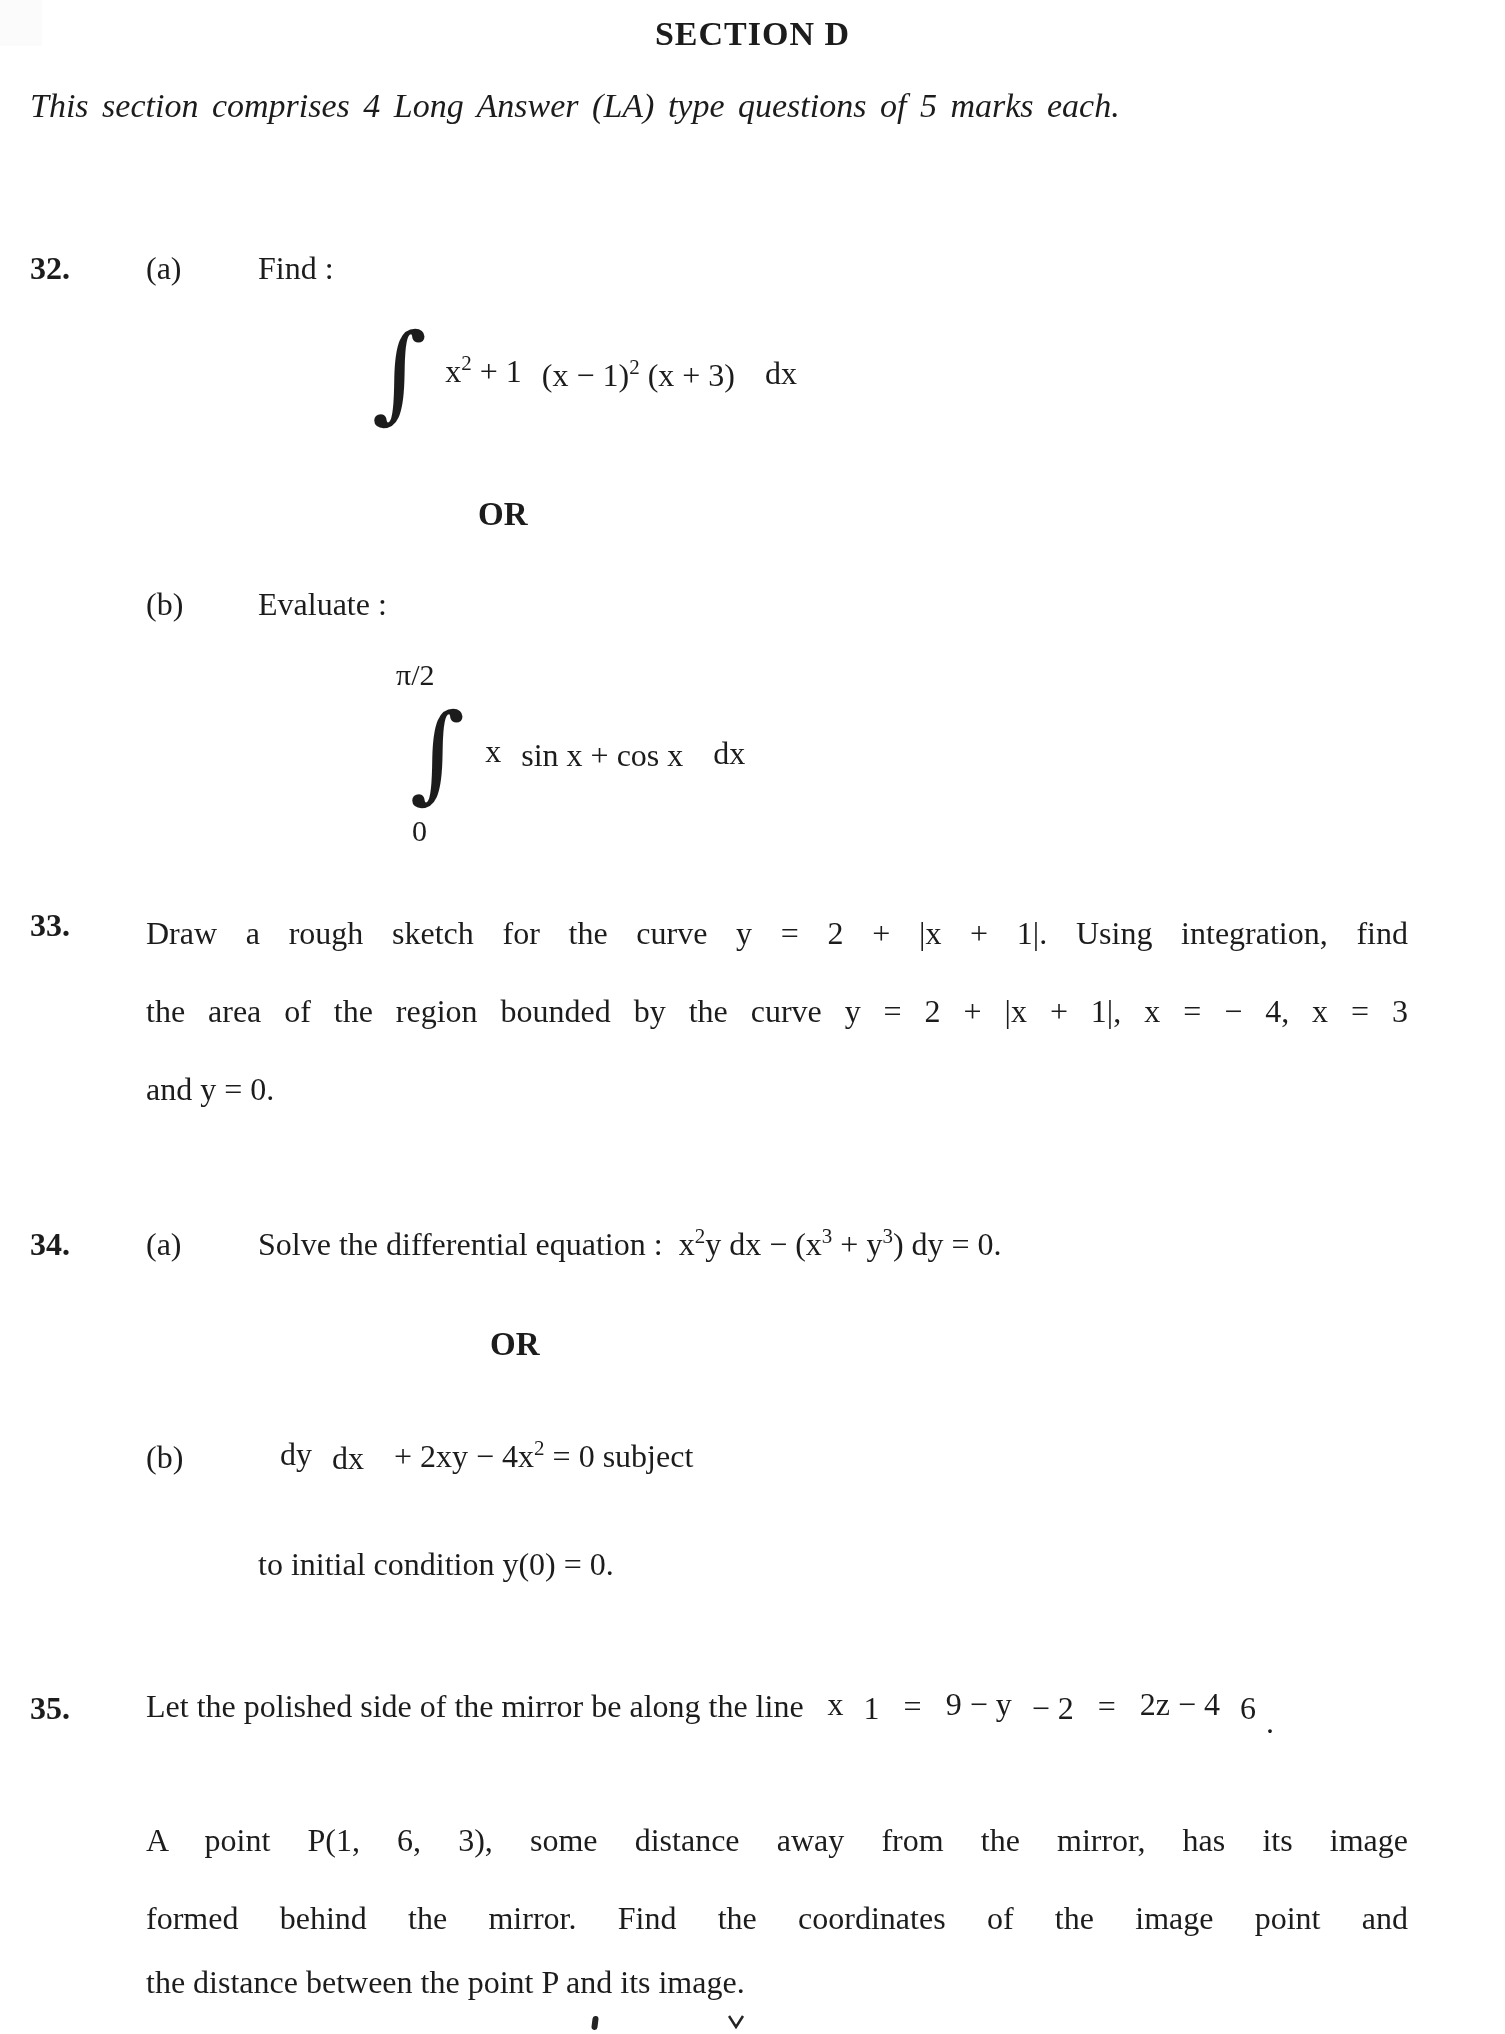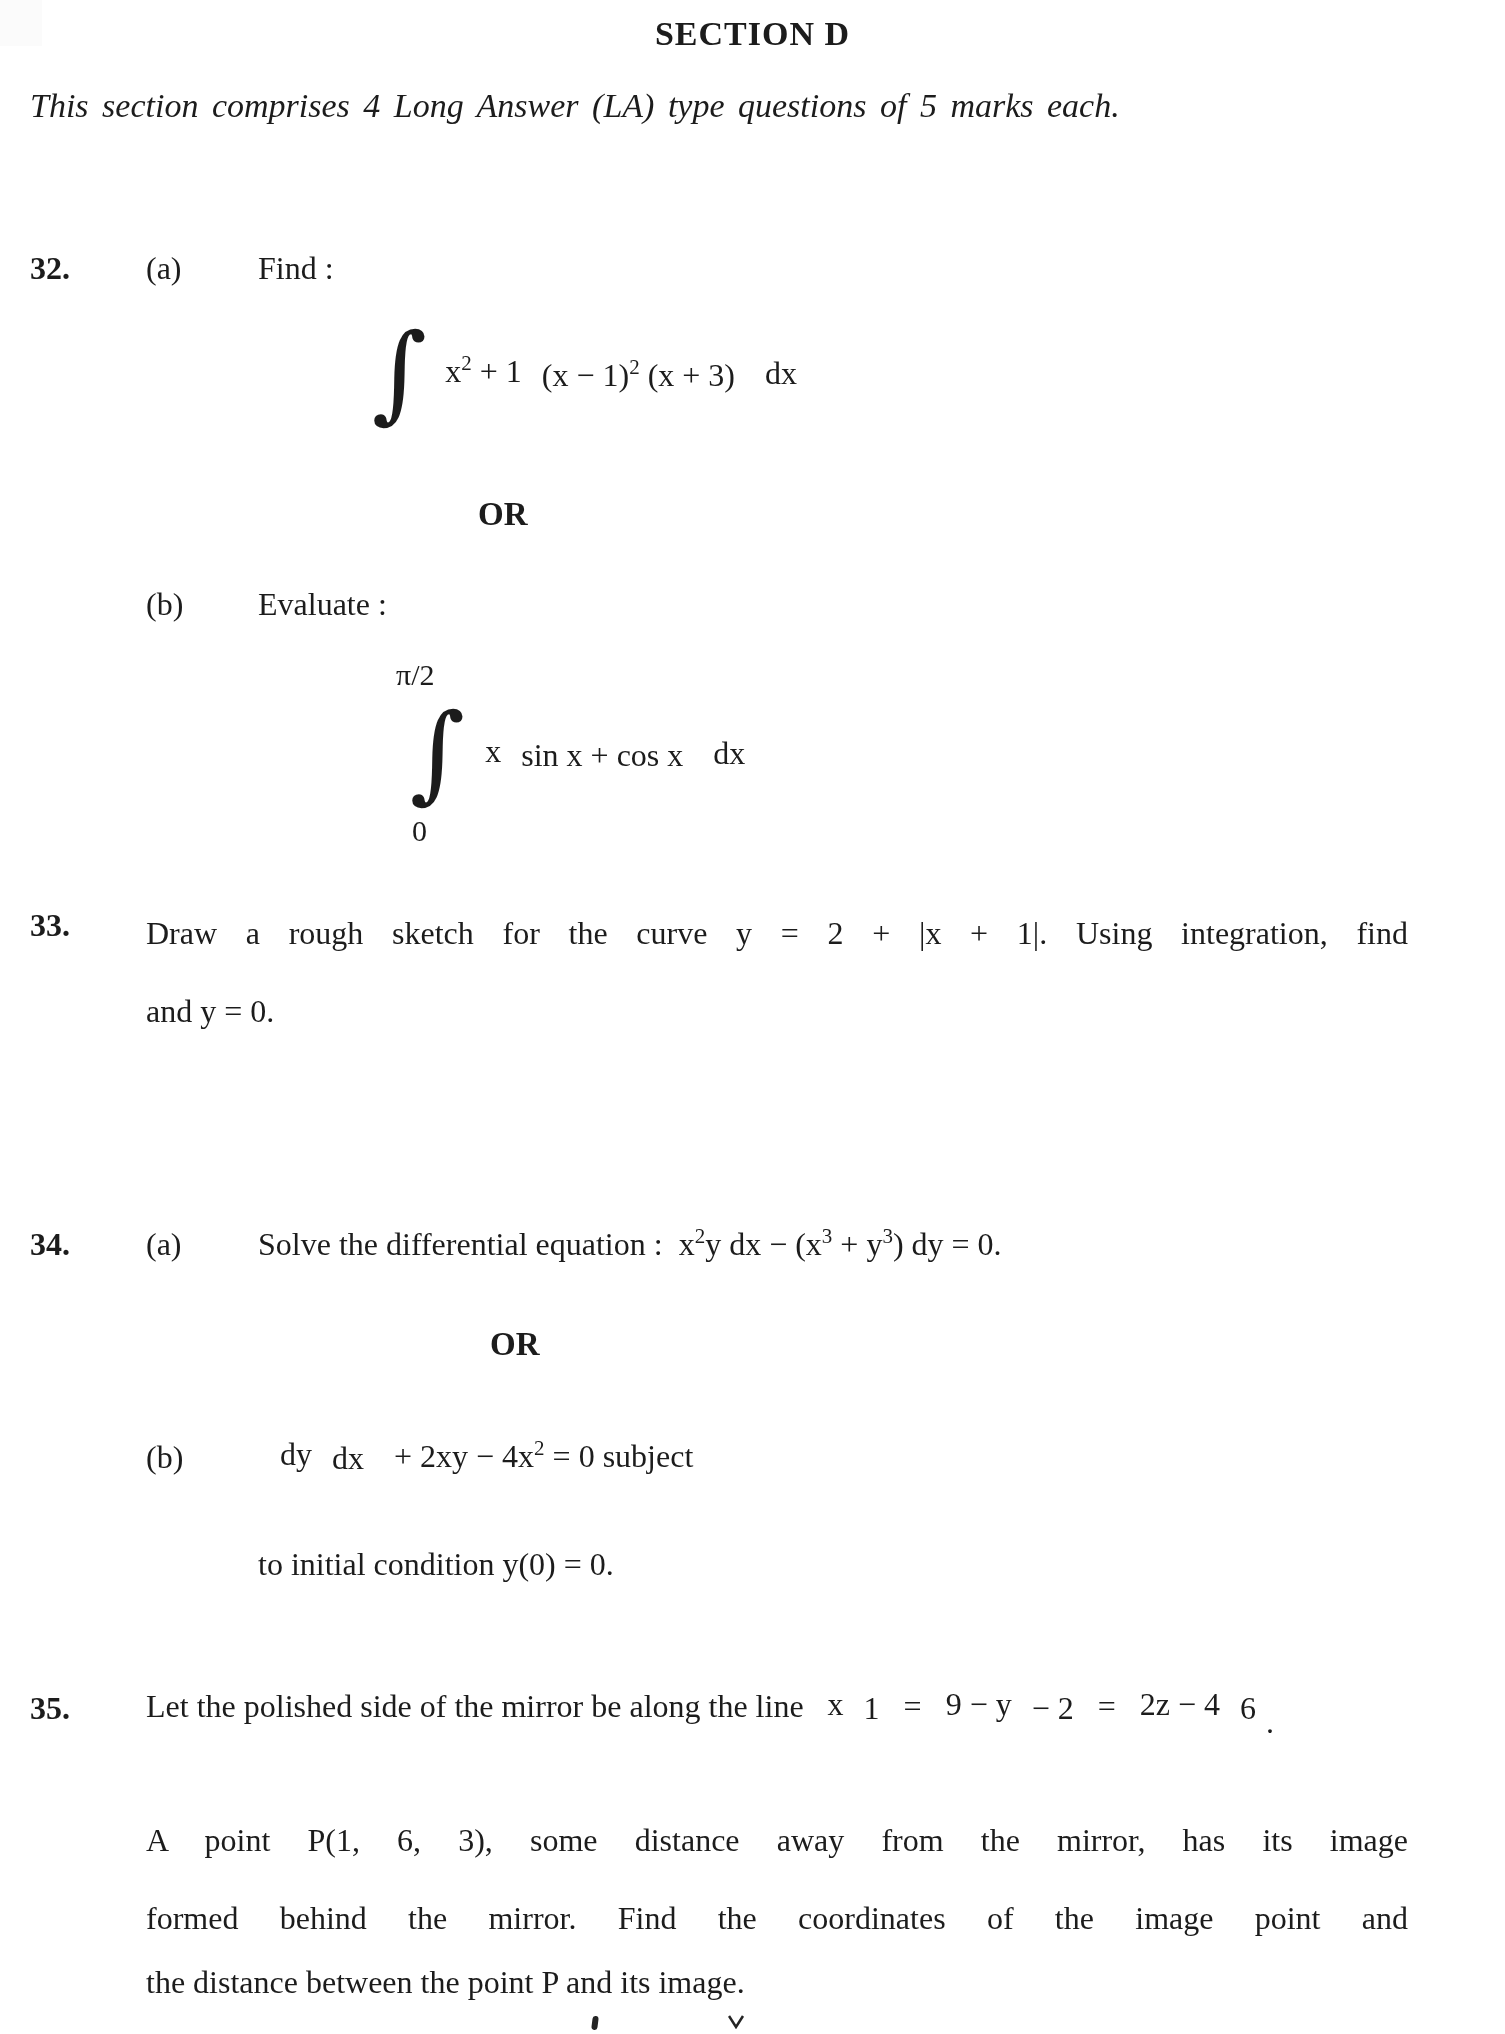--- a/index.html
+++ b/index.html
@@ -75,20 +75,21 @@
         <span class="den">sin x + cos x</span>
       </span>
       <span class="t dx">dx</span>
     </span>
     <span class="sm" style="margin-left:16px;">0</span>
   </div>
 
   <div class="abs t bold" style="left:30px;top:905px;">33.</div>
   <div class="abs" style="left:146px;top:905px;">
     <div class="t just" style="margin-bottom:38px;">Draw a rough sketch for the curve y = 2 + |x + 1|. Using integration, find</div>
+    <div class="t just" style="margin-bottom:38px;">the area of the region bounded by the curve y = 2 + |x + 1|, x = − 4, x = 3</div>
     <div class="t">and y = 0.</div>
   </div>
 
   <div class="abs t bold" style="left:30px;top:1224px;">34.</div>
   <div class="abs t" style="left:146px;top:1224px;">(a)</div>
   <div class="abs t" style="left:258px;top:1224px;">Solve the differential equation :  x<sup>2</sup>y dx − (x<sup>3</sup> + y<sup>3</sup>) dy = 0.</div>
 
   <div class="abs t bold" style="left:490px;top:1324px;font-size:33px;">OR</div>
 
   <div class="abs t" style="left:146px;top:1437px;">(b)</div>

